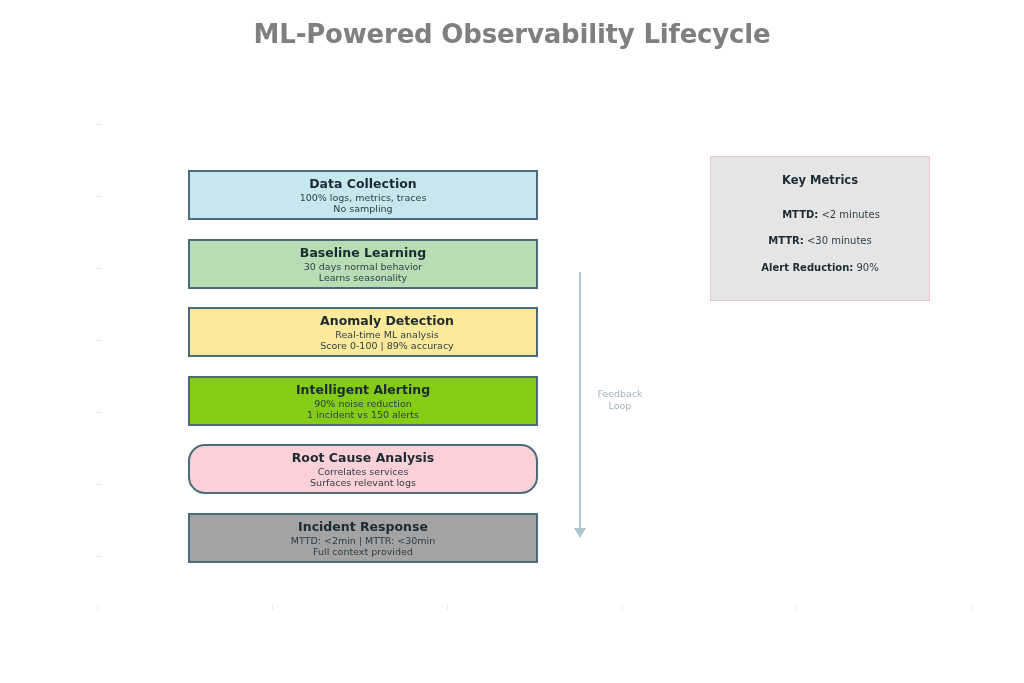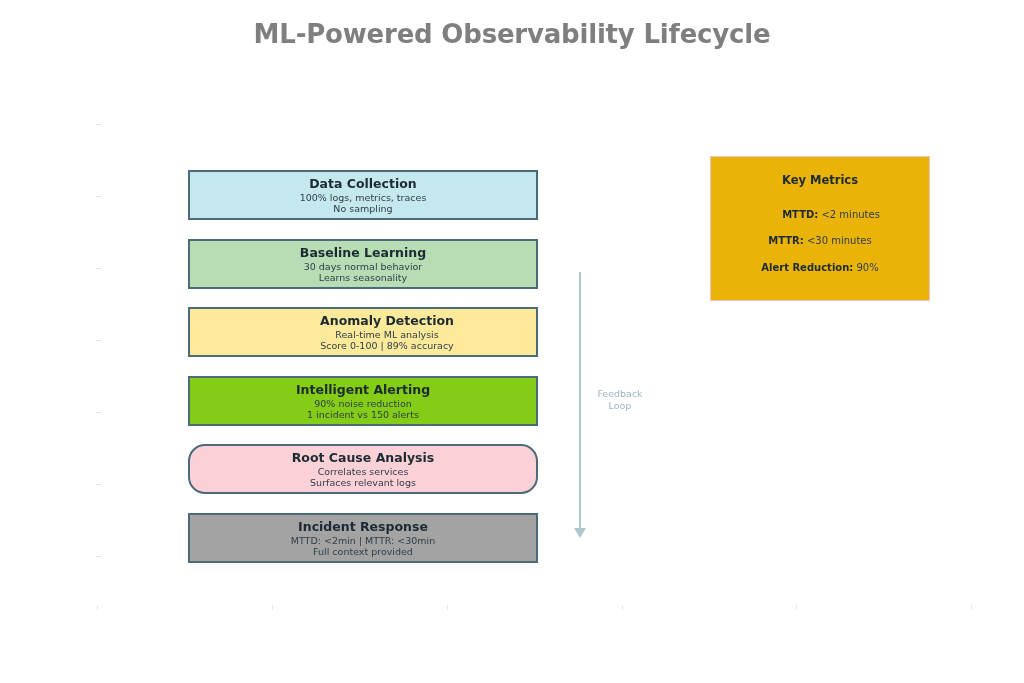--- a/index.html
+++ b/index.html
@@ -119,21 +119,21 @@
   }
 
   
   .metrics {
     position: absolute;
     left: 710px;
     top: 156px;
     width: 220px;
     height: 145px;
     box-sizing: border-box;
-    background: #eab308;
+    background: #e5e5e5;
     border: 1.5px solid #f3c0c8;
   }
   .metrics-title {
     position: absolute;
     left: 0;
     top: 16px;
     width: 100%;
     text-align: center;
     font-size: 11.5px;
     font-weight: bold;

